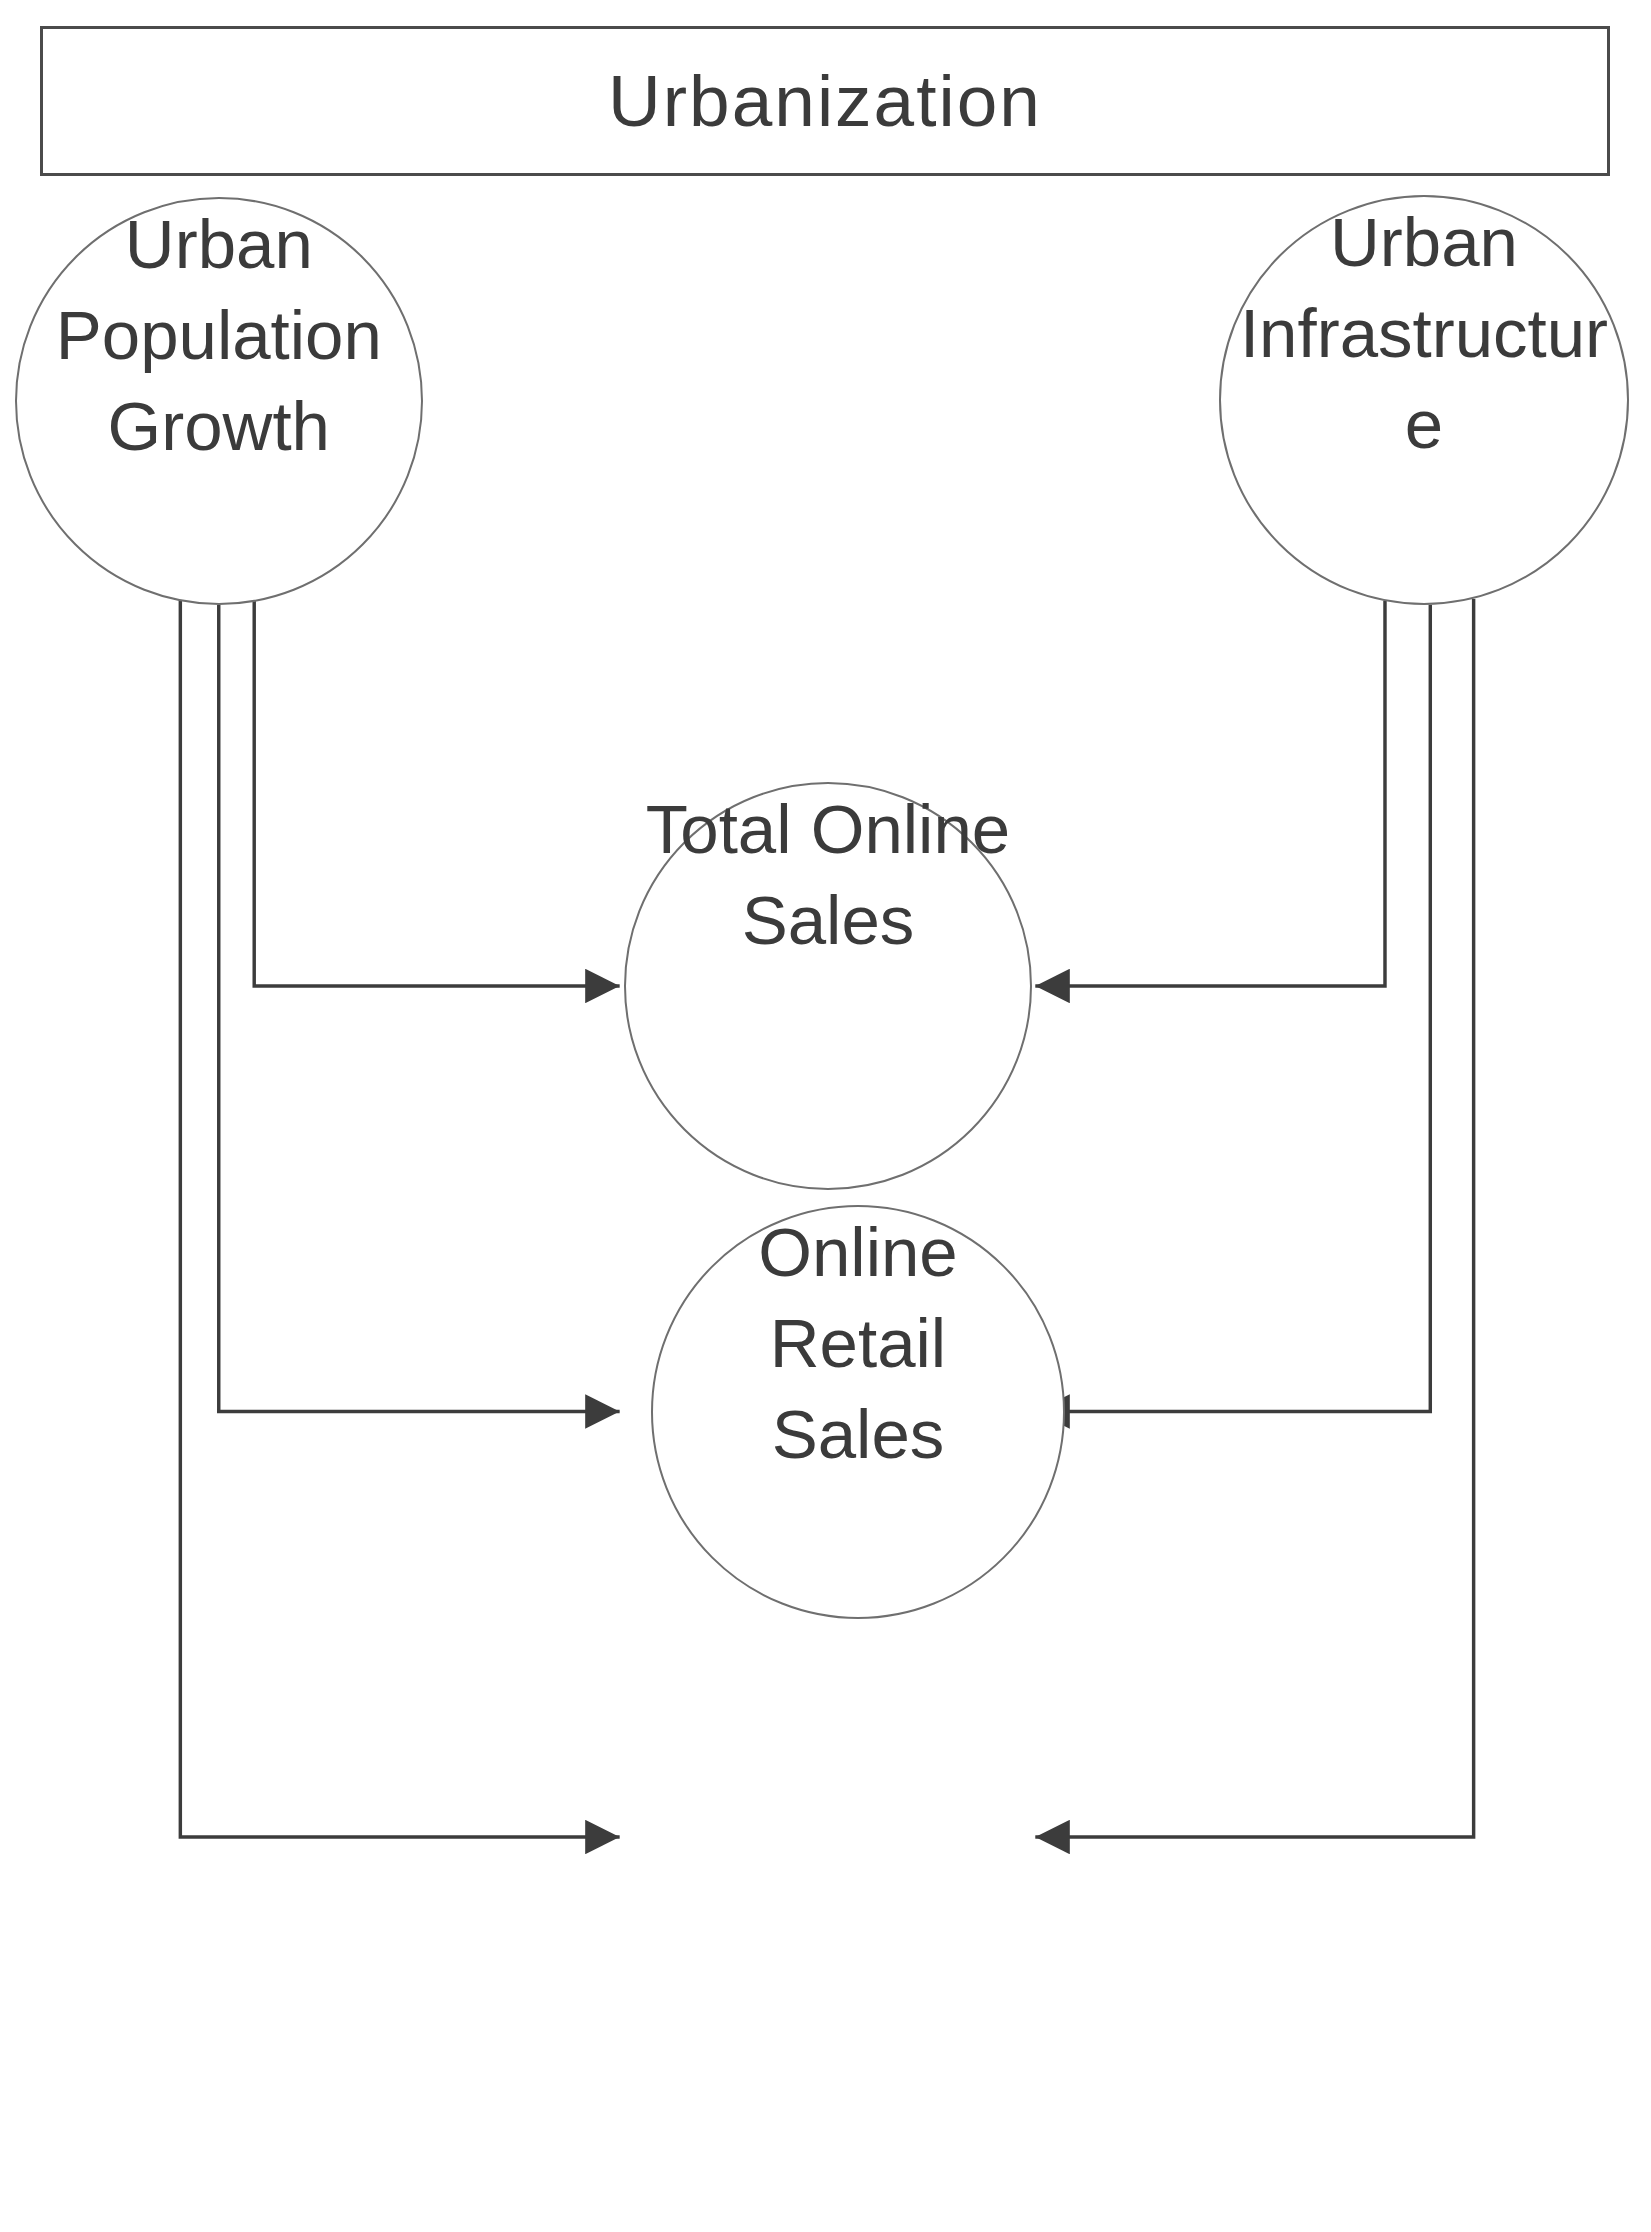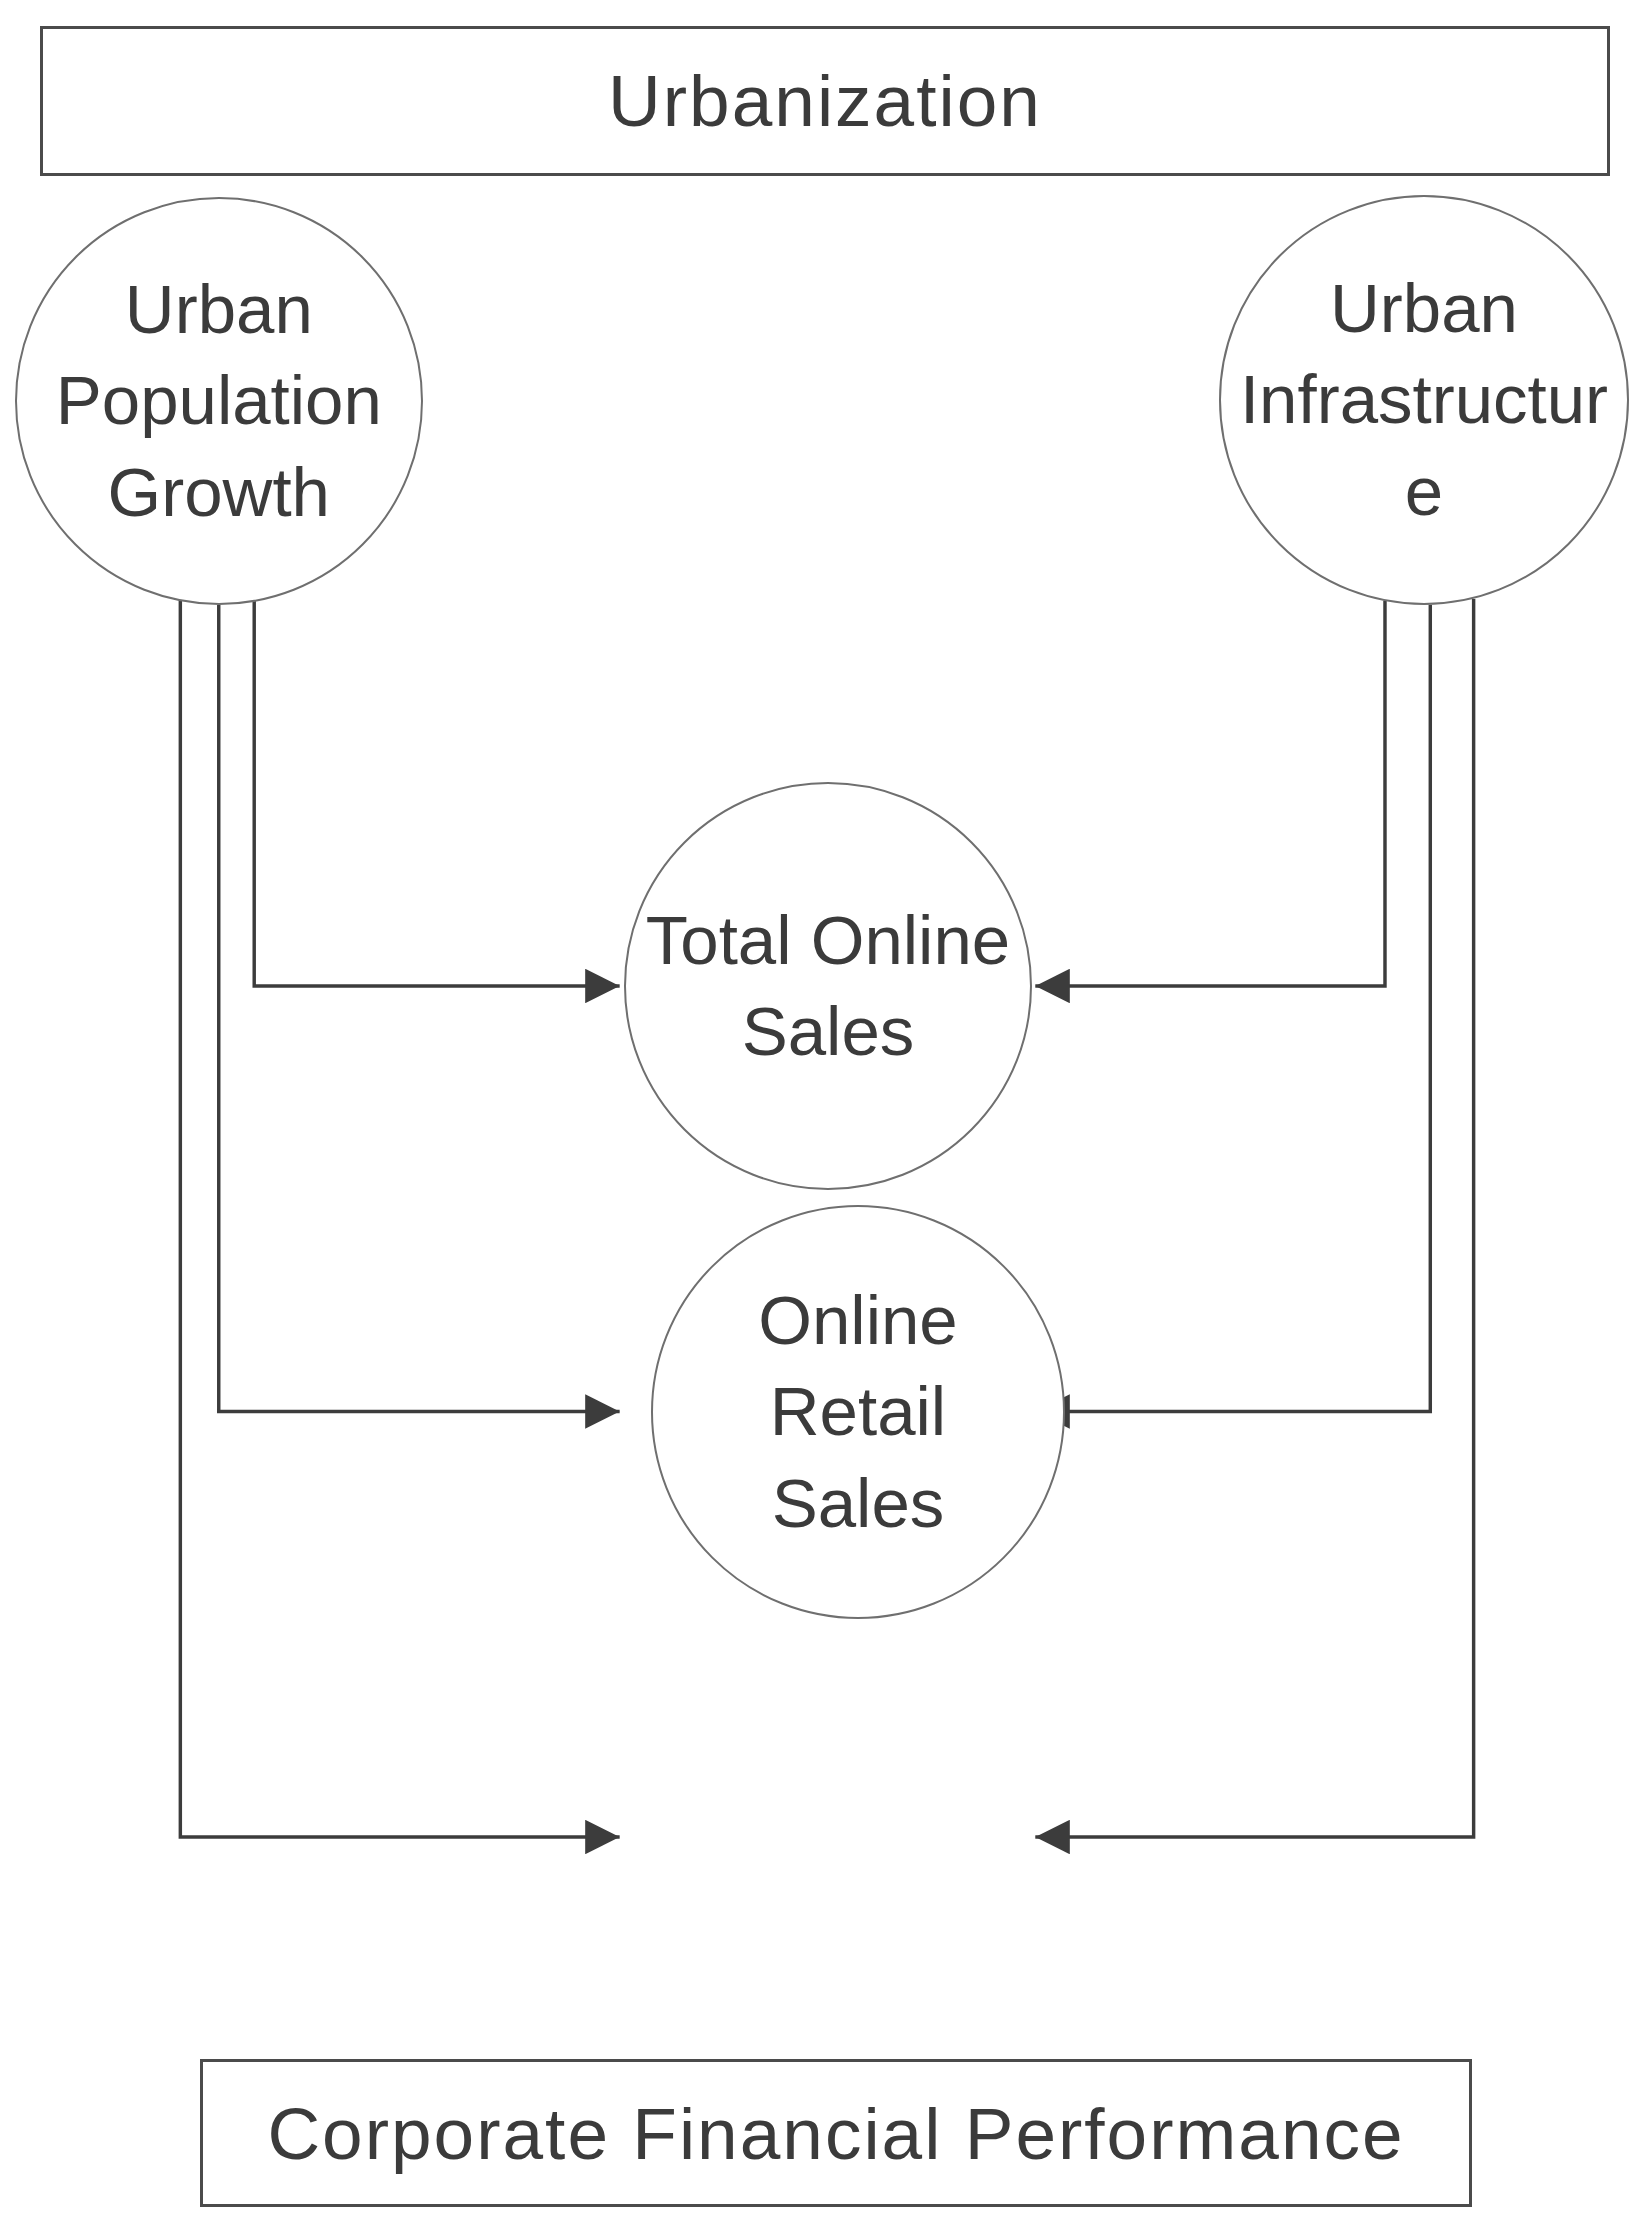--- a/index.html
+++ b/index.html
@@ -39,21 +39,20 @@
     color: #3b3b3b;
     text-align: center;
     white-space: pre-line;
   }
   .node-circle {
     position: absolute;
     border: 2px solid #6f6f6f;
     border-radius: 50%;
     background: #ffffff;
     display: flex;
-    align-items: center;
     justify-content: center;
     box-sizing: border-box;
   }
   .node-label {
     font-size: 69px;
     line-height: 1.32;
     color: #3b3b3b;
     text-align: center;
     white-space: pre-line;
     width: 120%;
@@ -115,18 +114,15 @@
 Sales</div>
   </div>
 
   <div class="node-circle node-ors">
     <div class="node-label">Online
 Retail
 Sales</div>
   </div>
 
 
-  <div class="box bottom-box">
-    <div class="box-label">Corporate Financial Performance</div>
-  </div>
 
 </div>
 
 
 </body></html>

